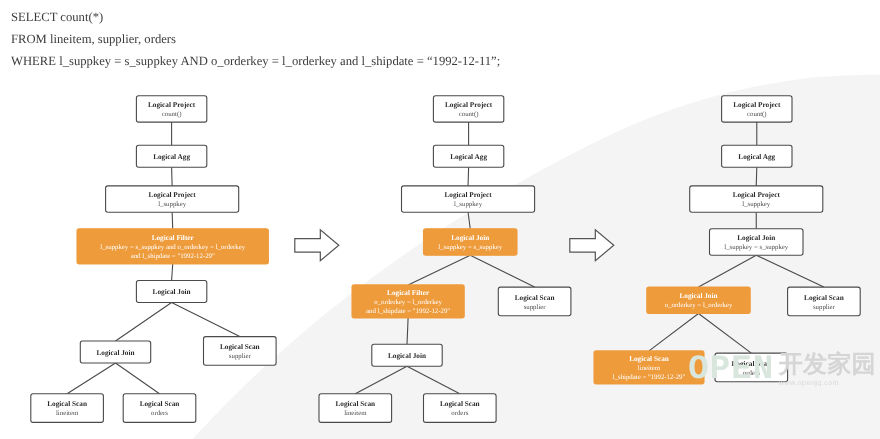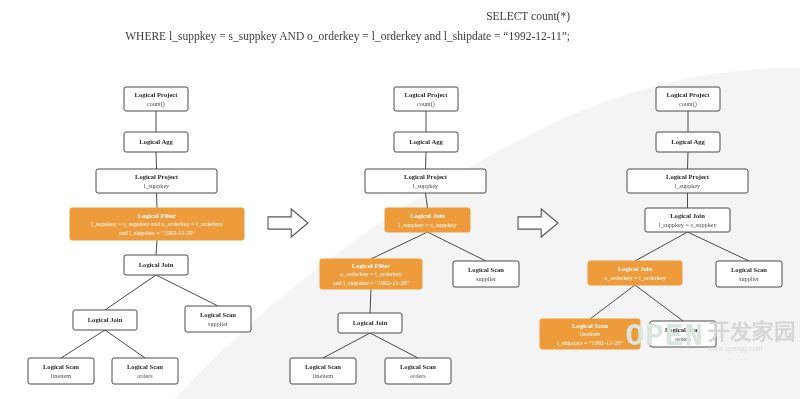--- a/index.html
+++ b/index.html
@@ -3,21 +3,21 @@
 <meta charset="utf-8">
 <style>
   html,body{margin:0;padding:0;}
   body{
     width:800px;height:399px;
     background:#ffffff;
     font-family:"Liberation Serif", serif;
     overflow:hidden;
     position:relative;
   }
-  #root{position:relative;width:800px;height:354px;text-align:right;}
+  #root{position:relative;width:800px;height:354px;}
 
   
   .bg-wash{position:absolute;inset:0;pointer-events:none;}
 
   
   .sql{
     position:absolute;left:10px;top:6px;width:560px;
     color:#3c3c3c;
     font-size:11.5px;
     line-height:20px;
@@ -70,20 +70,21 @@
 <body>
 
 <div id="root">
 
   <svg class="bg-wash" viewBox="0 0 800 399" width="800" height="399">
     <path d="M800 68 L800 399 L175 399 Q330 230 560 120 Q680 66 800 68 Z" fill="#f4f4f4"></path>
   </svg>
 
   <div class="sql">
     <div>SELECT count(*)</div>
+    <div>FROM lineitem, supplier, orders</div>
     <div>WHERE l_suppkey = s_suppkey AND o_orderkey = l_orderkey and l_shipdate = “1992-12-11”;</div>
   </div>
 
   <svg class="diagram" viewBox="0 0 800 399" width="800" height="399">
     <g id="edges-layer">
         <line x1="156" y1="111" x2="156" y2="132" class="edge"></line>
         <line x1="156" y1="152" x2="156.5" y2="169" class="edge"></line>
         <line x1="156.5" y1="193" x2="157" y2="208" class="edge"></line>
         <line x1="157" y1="240" x2="156" y2="255" class="edge"></line>
         <line x1="156" y1="275" x2="105" y2="310" class="edge"></line>

